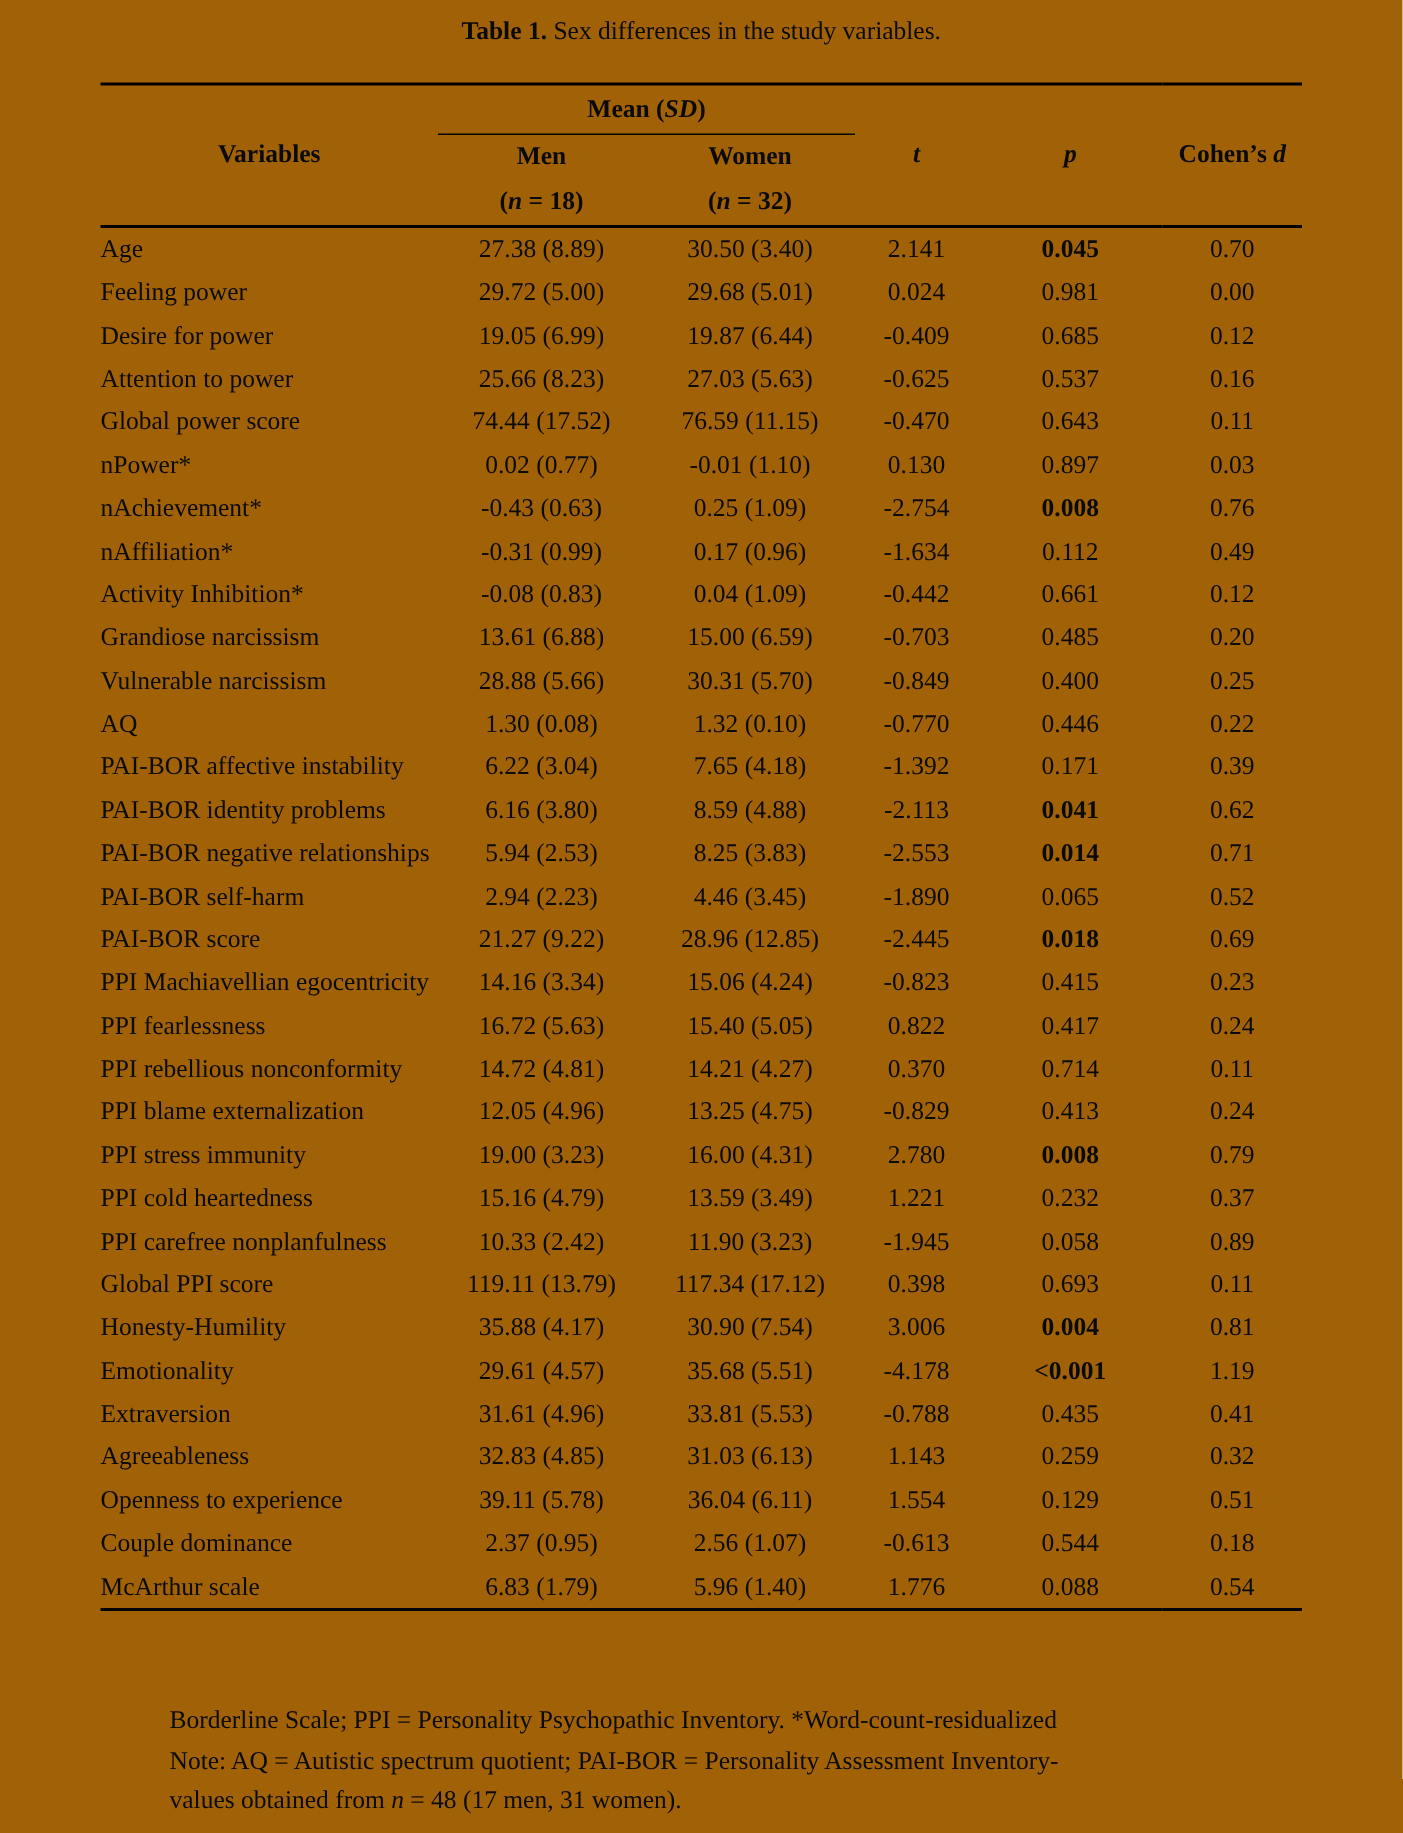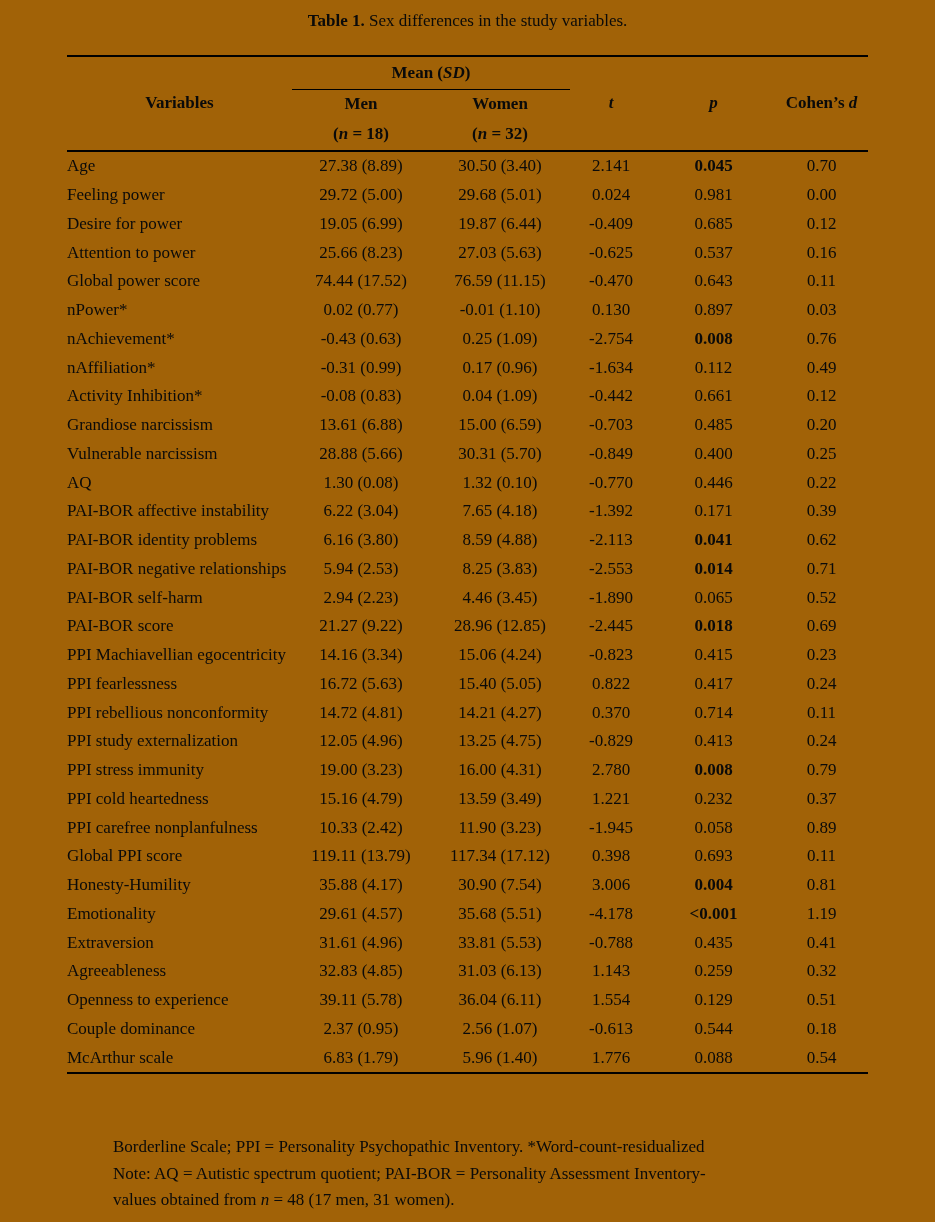--- a/index.html
+++ b/index.html
@@ -244,21 +244,21 @@
         </tr>
         <tr>
           <td class="var">PPI rebellious nonconformity</td>
           <td>14.72 (4.81)</td>
           <td>14.21 (4.27)</td>
           <td>0.370</td>
           <td>0.714</td>
           <td>0.11</td>
         </tr>
         <tr>
-          <td class="var">PPI study externalization</td>
+          <td class="var">PPI blame externalization</td>
           <td>12.05 (4.96)</td>
           <td>13.25 (4.75)</td>
           <td>-0.829</td>
           <td>0.413</td>
           <td>0.24</td>
         </tr>
         <tr>
           <td class="var">PPI stress immunity</td>
           <td>19.00 (3.23)</td>
           <td>16.00 (4.31)</td>

